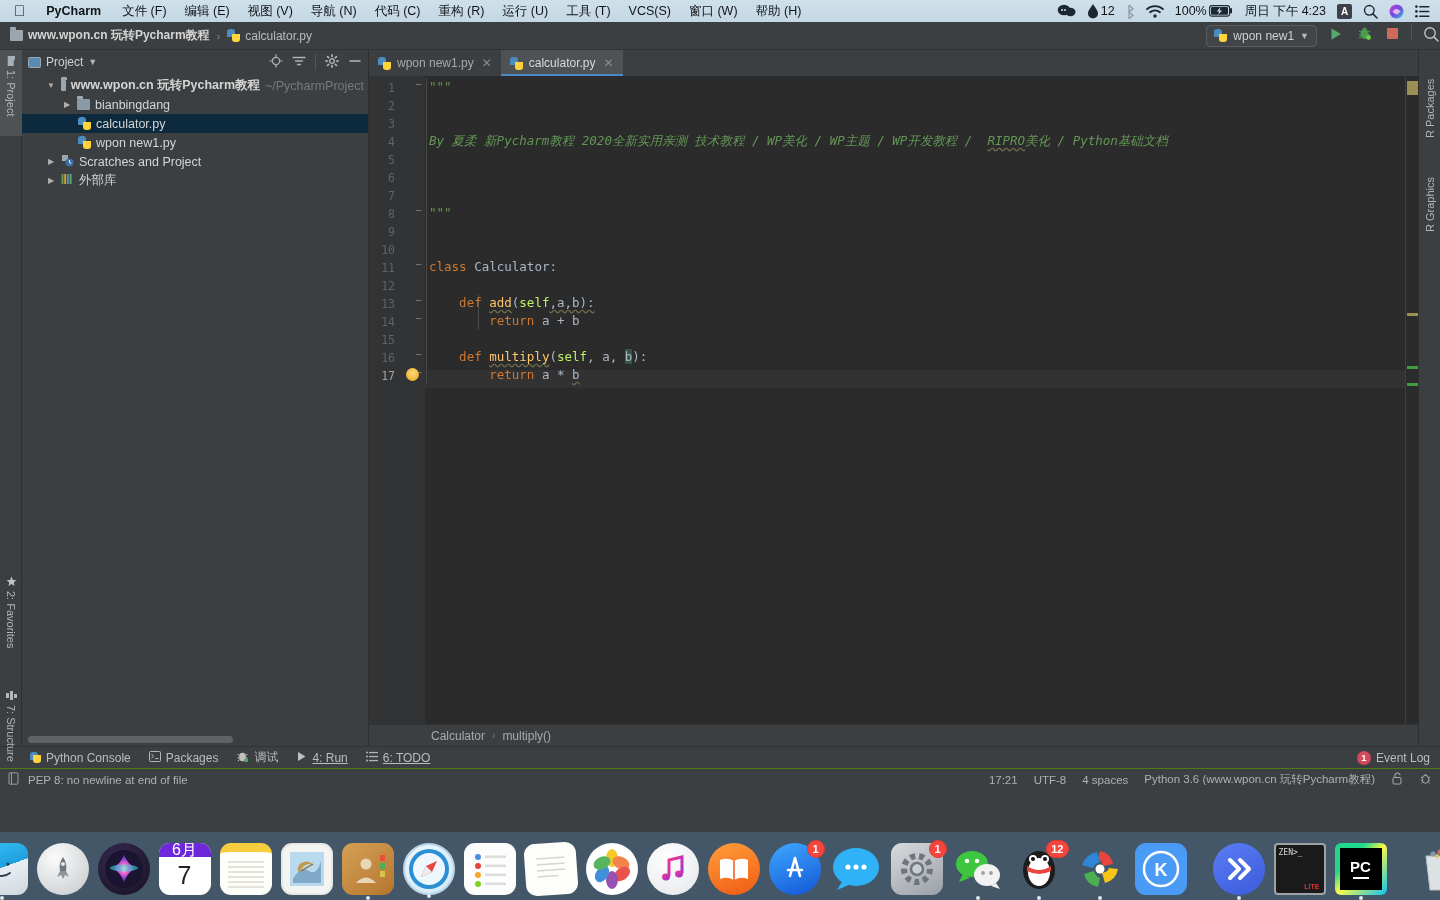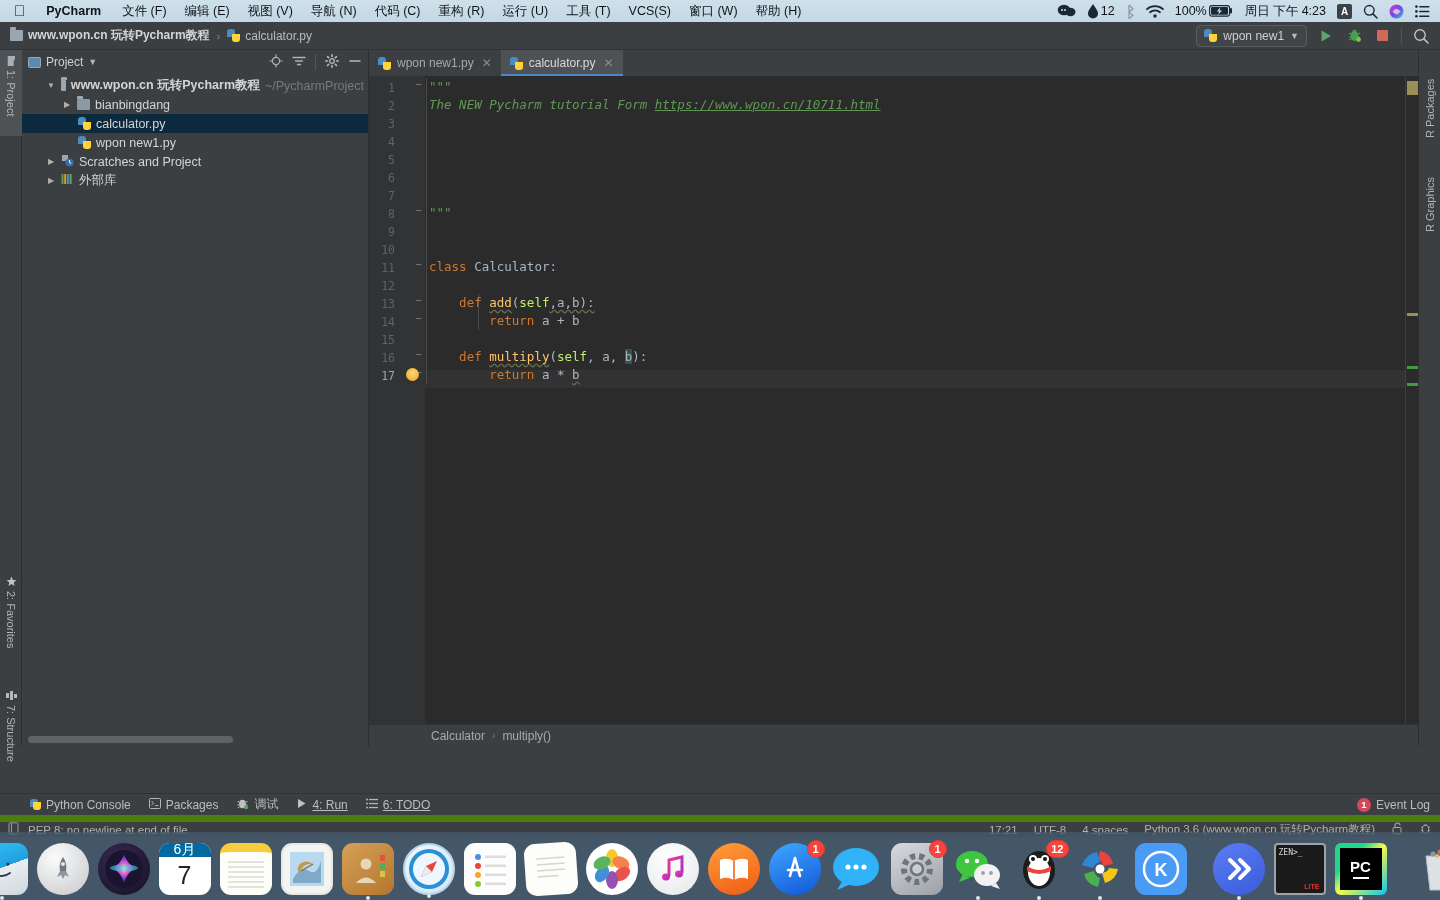--- a/index.html
+++ b/index.html
@@ -37,21 +37,21 @@
   .lights { position:absolute; left:9px; top:6px; display:flex; gap:8px; }
   .lights i { width:11px; height:11px; border-radius:50%; display:block; }
   .l-red{background:#ff5f57;} .l-yel{background:#febc2e;} .l-grn{background:#28c840;}
 
   
   #navbar { height:28px; background:#3c3f41; display:flex; align-items:center;
             padding-left:10px; font-size:12px; color:#bbbbbb; border-bottom:1px solid #323232;}
   #navbar .crumb { display:flex; align-items:center; gap:5px; }
   #navbar .crumb.b { font-weight:bold; color:#d4d4d4;}
   #navbar .sep { margin:0 7px; color:#8a8a8a; font-size:11px;}
-  #navbar .rightarea { margin-left:auto; display:flex; align-items:center; gap:10px; padding-right:10px;}
+  #navbar .rightarea { margin-left:auto; display:flex; align-items:flex-start; gap:10px; }
   .runcfg { display:flex;align-items:center;gap:6px;border:1px solid #5a5d5f;border-radius:4px;
             padding:2px 7px; height:22px; background:#414547; color:#cfcfcf; font-size:12px;}
   .tbicon { width:18px;height:18px;display:flex;align-items:center;justify-content:center; }
   .vsep { width:1px;height:16px;background:#555; }
 
   
   .ico-folder{width:13px;height:11px;background:#9aa7b0;border-radius:1px;position:relative;display:inline-block;}
   .ico-folder:before{content:"";position:absolute;left:0;top:-3px;width:6px;height:3px;background:#9aa7b0;border-radius:1px 1px 0 0;}
   .ico-py{width:13px;height:13px;position:relative;display:inline-block;}
   .ico-py:before{content:"";position:absolute;left:0;top:0;width:8px;height:8px;background:#4b8bbe;border-radius:3px 3px 0 0;}
@@ -120,30 +120,30 @@
   
   #breadcrumb{height:22px;background:#3c3f41;display:flex;align-items:center;padding-left:62px;
               gap:7px;font-size:12px;color:#a9a9a9;border-top:1px solid #323232;}
   #breadcrumb .sep{color:#777;font-size:10px;}
 
   
   #rightstrip{width:22px;background:#3c3f41;border-left:1px solid #2e2e2e;position:relative;}
 
   
   #bottombar{height:22px;background:#3c3f41;display:flex;align-items:center;gap:18px;
-             padding:0 10px 0 30px;font-size:12px;color:#bcbcbc;border-top:1px solid #323232;margin-top:47px;}
+             padding:0 10px 0 30px;font-size:12px;color:#bcbcbc;border-top:1px solid #323232;}
   #bottombar .bi{display:flex;align-items:center;gap:5px;white-space:nowrap;}
   #bottombar u{text-decoration:underline;}
   #bottombar .ev{margin-left:auto;display:flex;align-items:center;gap:5px;}
   .badge{background:#d1495b;color:#fff;border-radius:50%;width:14px;height:14px;font-size:9.5px;
          display:flex;align-items:center;justify-content:center;font-weight:bold;}
 
   
   #statusbar{height:22px;background:#3c3f41;display:flex;align-items:center;padding:0 8px;
-             font-size:11.5px;color:#b0b0b0;border-top:7px solid #4d7c0f;}
+             font-size:11.5px;color:#b0b0b0;border-top:1px solid #4d7c0f;}
   #statusbar .left{display:flex;align-items:center;gap:8px;}
   #statusbar .right{margin-left:auto;display:flex;align-items:center;gap:16px;}
 
   
   #dock{position:absolute;left:0;top:832px;width:1440px;height:68px;
         background:rgba(70,92,110,0.72); display:flex;align-items:flex-end;
         justify-content:center; gap:9px; padding-bottom:5px;}
   .dicon{width:52px;height:52px;border-radius:11px;position:relative;flex:none;
          display:flex;align-items:center;justify-content:center;font-size:26px;color:#fff;}
   .dot{position:absolute;bottom:-5px;left:50%;transform:translateX(-50%);
@@ -472,22 +472,22 @@
           <div class="bulb" style="top:292px"></div>
         </div>
 
         <div id="code">
           <div class="curline" style="top:294px;"></div>
           <div class="indentguide" style="left:1px;top:2px;height:306px;"></div>
           <div class="indentguide" style="left:53px;top:218px;height:36px;"></div>
 
           <div class="cline" style="top:2px;left:4px"><span class="s">"""</span></div>
 
-          <div class="cline" style="top:20px;left:4px"><span class="s">The NEW Pycharm tutorial Form </span><span class="lnk">https://www.wpon.cn/10711.html</span></div>
-
+
+          <div class="cline" style="top:56px;left:4px"><span class="s">By 夏柔 新Pycharm教程 2020全新实用亲测 技术教程 / WP美化 / WP主题 / WP开发教程 /  </span><span class="s squig">RIPRO</span><span class="s">美化 / Python基础文档</span></div>
 
 
           <div class="cline" style="top:128px;left:4px"><span class="s">"""</span></div>
 
           <div class="cline" style="top:182px;left:4px"><span class="kw">class</span><span class="plain"> </span><span class="plain">Calculator:</span></div>
 
           <div class="cline" style="top:218px;left:4px"><span class="plain">    </span><span class="kw">def</span><span class="plain"> </span><span class="fn squig">add</span><span class="plain">(</span><span class="self">self</span><span class="plain squig">,a,b):</span></div>
 
           <div class="cline" style="top:236px;left:4px"><span class="plain">        </span><span class="kw">return</span><span class="plain"> </span><span class="plain">a + b</span></div>
 
@@ -636,21 +636,21 @@
             <stop offset="100%" stop-color="#2a1a4a"></stop>
           </radialGradient>
         </defs>
         <circle cx="20" cy="20" r="19" fill="#1a1430"></circle>
         <path d="M20 5 Q23 15 32 19 Q23 23 20 34 Q17 23 8 19 Q17 15 20 5 Z" fill="url(#sr)"></path>
         <ellipse cx="20" cy="19" rx="14" ry="3.5" fill="#34d6d0" opacity="0.55"></ellipse>
       </svg>
   </div>
 
   <div class="dicon" style="background:#fff;overflow:hidden;">
-    <div style="position:absolute;top:0;left:0;right:0;height:14px;background:#0369a1;color:#fff;font-size:14px;display:flex;align-items:center;justify-content:center;">6月</div>
+    <div style="position:absolute;top:0;left:0;right:0;height:14px;background:#6d28d9;color:#fff;font-size:16px;display:flex;align-items:center;justify-content:center;">6月</div>
     <span style="color:#222;font-size:25px;margin-top:13px;font-weight:300;">7</span>
   </div>
 
   <div class="dicon" style="background:#fdfdfa;border-top:9px solid #f6cd3c;overflow:hidden;">
     <svg width="44" height="36" viewBox="0 0 44 36">
         <g stroke="#ddd9cf" stroke-width="1.4">
       <path d="M4 6 H40"></path>
           <path d="M4 11 H40"></path>
           <path d="M4 16 H40"></path>
           <path d="M4 21 H40"></path>

